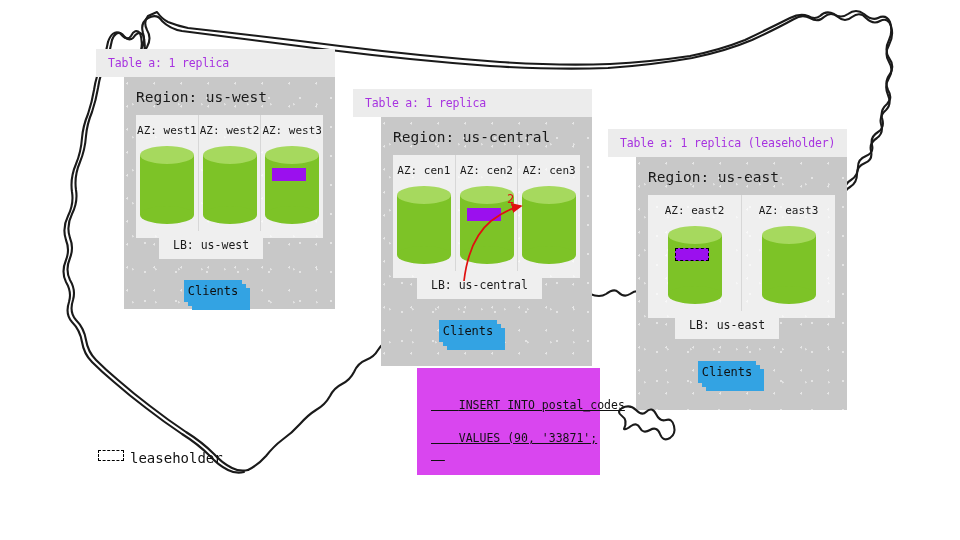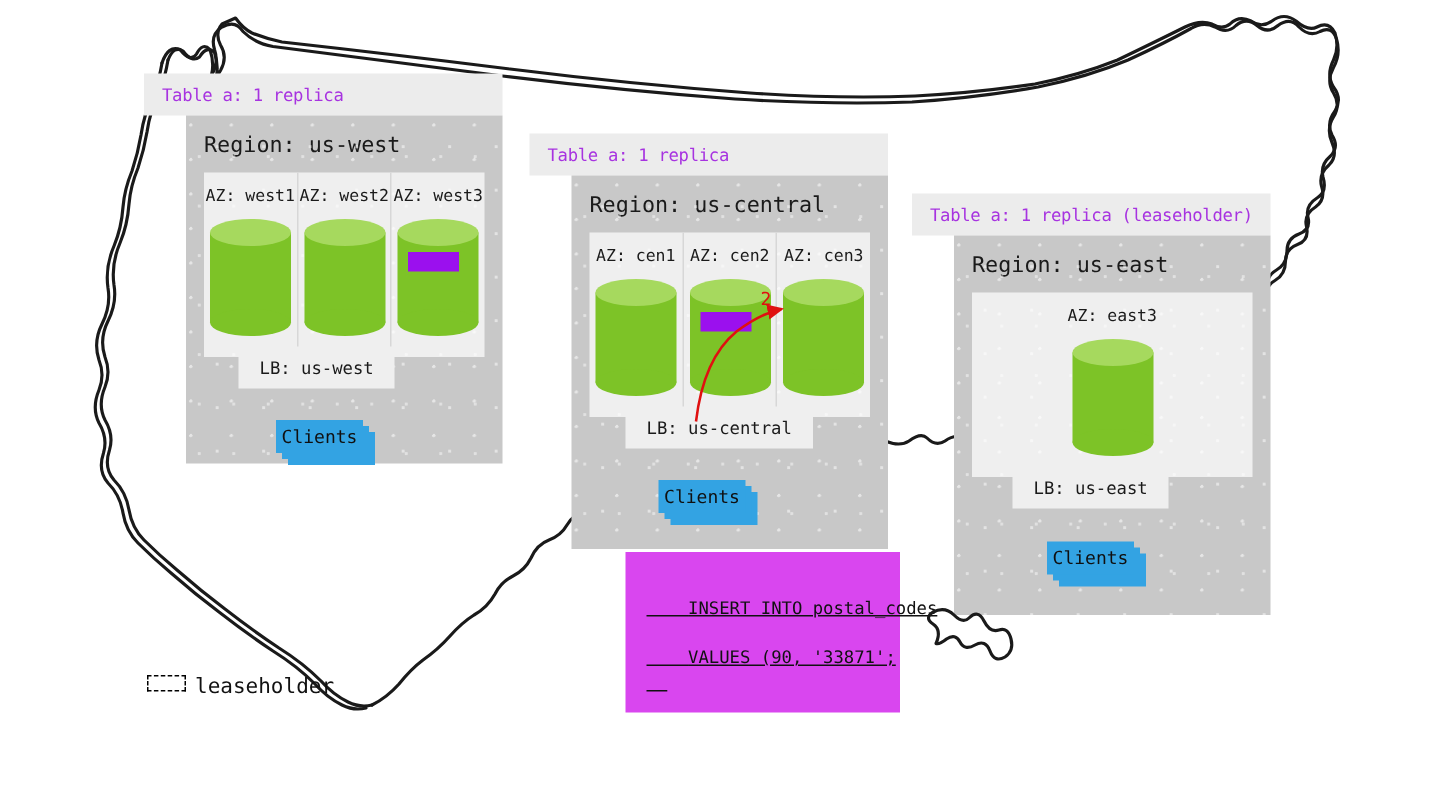--- a/index.html
+++ b/index.html
@@ -366,20 +366,29 @@
     <span>VALUES (90, '33871';</span>
   </div>
 
   <div class="region-panel" style="left:608px;top:129px;width:239px;">
     <div class="table-banner">Table a: 1 replica (leaseholder)</div>
     <div class="region-body" style="height:253px;position:relative;">
       <div class="noise"></div>
       <div class="region-title">Region: us-east</div>
       <div class="az-row" style="height:123px;">
         <div class="az-cell">
+          <div class="az-label">AZ: east2</div>
+          <div class="cyl" style="width:54px;height:81px;">
+            <div class="cyl-body" style="top:9px;bottom:9px;"></div>
+            <div class="cyl-bottom" style="height:18px;"></div>
+            <div class="cyl-top" style="height:18px;"></div>
+            <div class="range-block leaseholder" style="left:7px;top:22px;width:34px;height:13px;"></div>
+          </div>
+        </div>
+        <div class="az-cell">
           <div class="az-label">AZ: east3</div>
           <div class="cyl" style="width:54px;height:81px;">
             <div class="cyl-body" style="top:9px;bottom:9px;"></div>
             <div class="cyl-bottom" style="height:18px;"></div>
             <div class="cyl-top" style="height:18px;"></div>
           </div>
         </div>
       </div>
     </div>
     <div class="lb-box" style="left:67px;top:182px;">LB: us-east</div>

